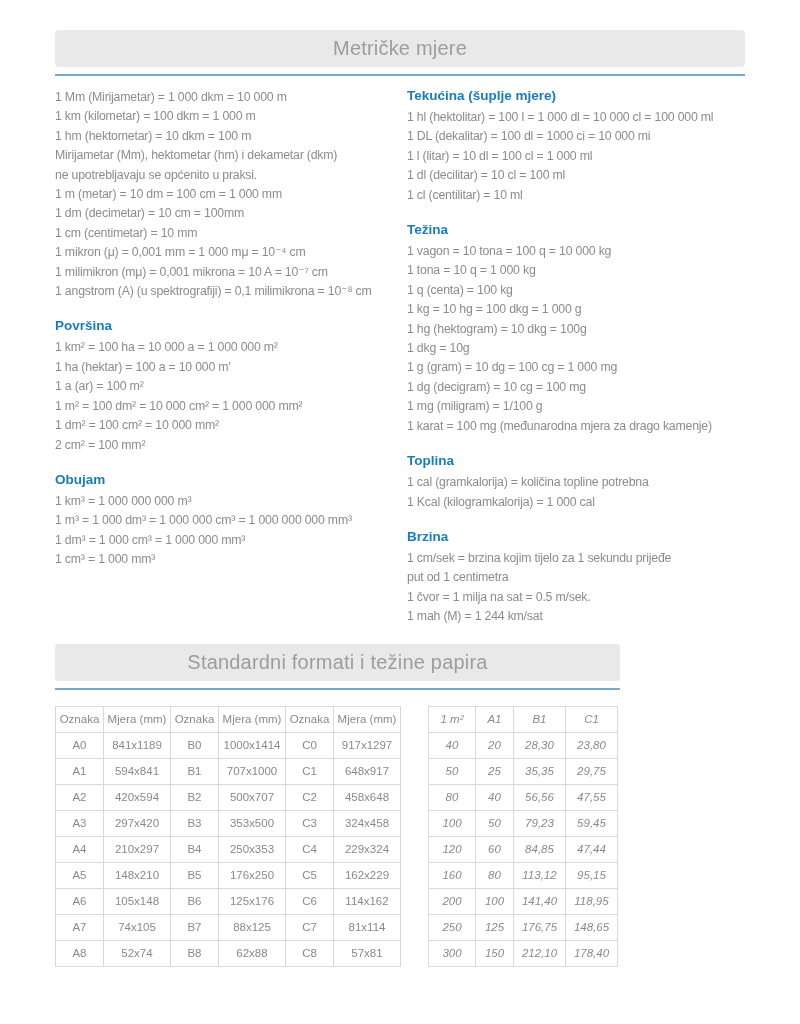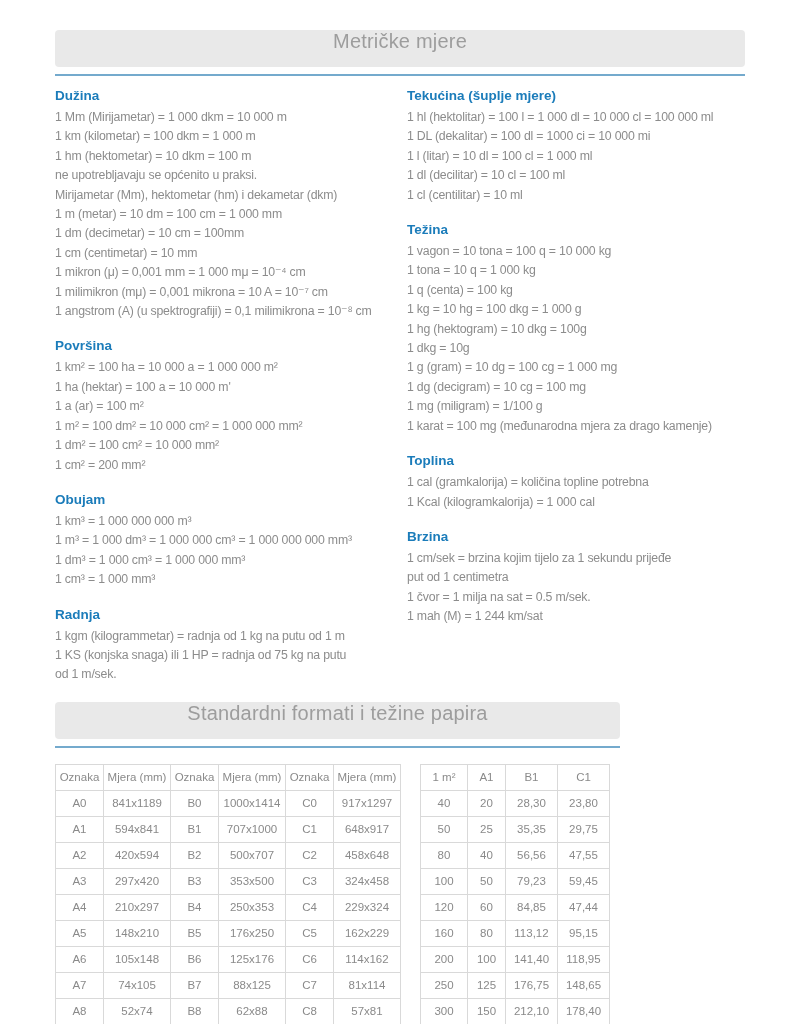--- a/index.html
+++ b/index.html
@@ -9,21 +9,21 @@
     font-family: "Liberation Sans", "DejaVu Sans", sans-serif;
     color: #8c8c8c;
     overflow: hidden;
   }
   .page { width: 800px; height: 1024px; padding: 30px 55px 0 55px; }
 
   .header-box {
     background: #e9e9e9;
     border-radius: 4px;
     height: 37px;
-    display: flex; justify-content: center;
+    display: flex; align-items: center; justify-content: center;
     font-size: 20px; color: #9d9d9d; letter-spacing: 0.2px;
   }
   .header-box.narrow { width: 565px; }
   .rule { height: 2px; background: #74aacd; margin-top: 7px; }
   .rule.narrow { width: 565px; }
 
   .columns { display: flex; margin-top: 12px; }
   .col { width: 352px; }
   .col.right { width: 338px; }
 
@@ -33,75 +33,68 @@
 
   .tables { display: flex; margin-top: 16px; }
   table { border-collapse: collapse; table-layout: fixed; align-self: flex-start; }
   th, td {
     border: 1px solid #d9d9d9;
     font-size: 11.5px; font-weight: normal;
     color: #8a8a8a; text-align: center;
     height: 26px; padding: 0 2px;
     white-space: nowrap; overflow: hidden;
   }
-  #weights-table { margin-left: 19px; }
+  #weights-table { margin-left: 27px; font-style: italic; }
   #formats-table col.c-ozn { width: 48px; }
   #formats-table col.c-mje { width: 67px; }
   #weights-table col.w-1 { width: 47px; }
   #weights-table col.w-2 { width: 38px; }
   #weights-table col.w-3 { width: 52px; }
   #weights-table col.w-4 { width: 52px; }
 </style>
 </head>
 <body>
 
 <div class="page">
 
   <div class="header-box">
     <span>Metričke mjere</span>
   </div>
   <div class="rule"></div>
 
   <div class="columns">
     <div class="col" id="col-left">
         <div class="sec">
-          <div class="sec-title">Dužina</div>
           <div class="line">1 Mm (Mirijametar) = 1 000 dkm = 10 000 m</div>
           <div class="line">1 km (kilometar) = 100 dkm = 1 000 m</div>
           <div class="line">1 hm (hektometar) = 10 dkm = 100 m</div>
+          <div class="line">Mirijametar (Mm), hektometar (hm) i dekametar (dkm)</div>
           <div class="line">ne upotrebljavaju se općenito u praksi.</div>
-          <div class="line">Mirijametar (Mm), hektometar (hm) i dekametar (dkm)</div>
           <div class="line">1 m (metar) = 10 dm = 100 cm = 1 000 mm</div>
           <div class="line">1 dm (decimetar) = 10 cm = 100mm</div>
           <div class="line">1 cm (centimetar) = 10 mm</div>
           <div class="line">1 mikron (μ) = 0,001 mm = 1 000 mμ = 10⁻⁴ cm</div>
           <div class="line">1 milimikron (mμ) = 0,001 mikrona = 10 A = 10⁻⁷ cm</div>
           <div class="line">1 angstrom (A) (u spektrografiji) = 0,1 milimikrona = 10⁻⁸ cm</div>
         </div>
         <div class="sec">
           <div class="sec-title">Površina</div>
           <div class="line">1 km² = 100 ha = 10 000 a = 1 000 000 m²</div>
           <div class="line">1 ha (hektar) = 100 a = 10 000 m'</div>
           <div class="line">1 a (ar) = 100 m²</div>
           <div class="line">1 m² = 100 dm² = 10 000 cm² = 1 000 000 mm²</div>
           <div class="line">1 dm² = 100 cm² = 10 000 mm²</div>
-          <div class="line">1 cm² = 200 mm²</div>
+          <div class="line">2 cm² = 100 mm²</div>
         </div>
         <div class="sec">
           <div class="sec-title">Obujam</div>
           <div class="line">1 km³ = 1 000 000 000 m³</div>
           <div class="line">1 m³ = 1 000 dm³ = 1 000 000 cm³ = 1 000 000 000 mm³</div>
           <div class="line">1 dm³ = 1 000 cm³ = 1 000 000 mm³</div>
           <div class="line">1 cm³ = 1 000 mm³</div>
-        </div>
-        <div class="sec">
-          <div class="sec-title">Radnja</div>
-          <div class="line">1 kgm (kilogrammetar) = radnja od 1 kg na putu od 1 m</div>
-          <div class="line">1 KS (konjska snaga) ili 1 HP = radnja od 75 kg na putu</div>
-          <div class="line">od 1 m/sek.</div>
         </div>
       </div>
     <div class="col right" id="col-right">
         <div class="sec">
           <div class="sec-title">Tekućina (šuplje mjere)</div>
           <div class="line">1 hl (hektolitar) = 100 l = 1 000 dl = 10 000 cl = 100 000 ml</div>
           <div class="line">1 DL (dekalitar) = 100 dl = 1000 ci = 10 000 mi</div>
           <div class="line">1 l (litar) = 10 dl = 100 cl = 1 000 ml</div>
           <div class="line">1 dl (decilitar) = 10 cl = 100 ml</div>
           <div class="line">1 cl (centilitar) = 10 ml</div>

